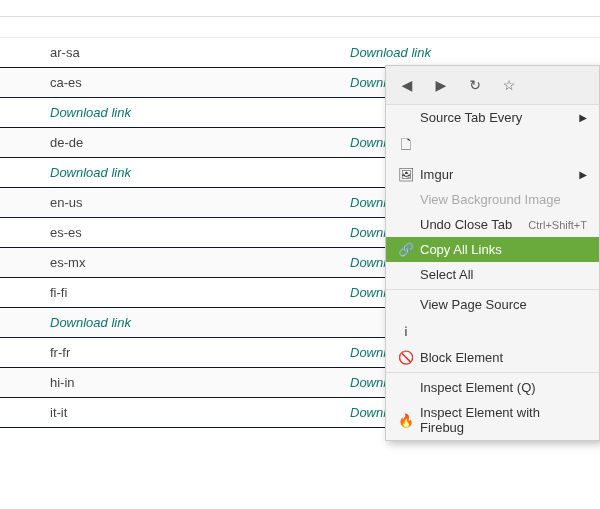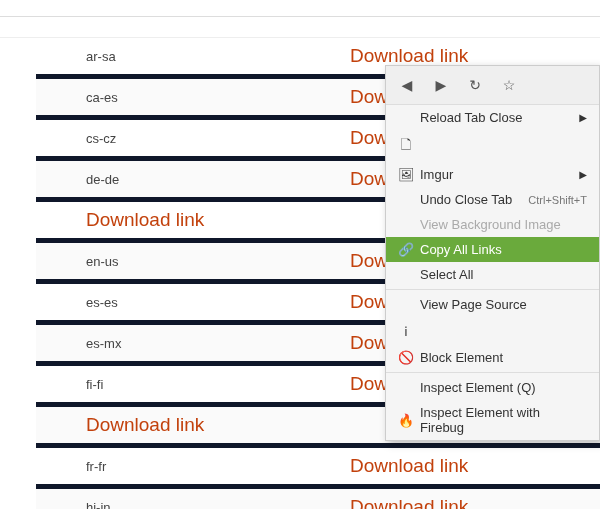--- a/index.html
+++ b/index.html
@@ -42,38 +42,38 @@
       border-bottom: 1px solid #eee;
     }
 
     .table-body {
       width: 100%;
     }
     .table-row {
       display: flex;
       align-items: center;
       padding: 7px 50px;
-      border-bottom: 5px solid #0f172a;
-      margin-left: 36px;
+      border-bottom: 1px solid #0f172a;
     }
     .table-row:nth-child(even) {
       background: #fafafa;
     }
     .cell-lang {
       flex: 1;
       color: #444;
       font-size: 13px;
     }
     .cell-link {
       width: 200px;
     }
     .cell-link a {
-      color: #c2410c;
+      color: #0f766e;
       text-decoration: none;
-      font-size: 19px;
+      font-size: 13px;
+      font-style: italic;
     }
 
     
     .context-menu {
       position: absolute;
       top: 65px;
       left: 385px;
       width: 215px;
       background: #f5f5f5;
       border: 1px solid #ccc;
@@ -151,21 +151,20 @@
 <div class="table-body" id="table-body">
     <div class="table-row">
       <div class="cell-lang">ar-sa</div>
       <div class="cell-link"><a href="#">Download link</a></div>
     </div>
     <div class="table-row">
       <div class="cell-lang">ca-es</div>
       <div class="cell-link"><a href="#">Download link</a></div>
     </div>
     <div class="table-row">
-      <div class="cell-lang">cs-cz</div>
       <div class="cell-link"><a href="#">Download link</a></div>
     </div>
     <div class="table-row">
       <div class="cell-lang">de-de</div>
       <div class="cell-link"><a href="#">Download link</a></div>
     </div>
     <div class="table-row">
       <div class="cell-link"><a href="#">Download link</a></div>
     </div>
     <div class="table-row">
@@ -204,39 +203,39 @@
 <div class="context-menu">
   <div class="ctx-nav-bar">
     <div class="ctx-nav-btn">◀</div>
     <div class="ctx-nav-btn">▶</div>
     <div class="ctx-nav-btn">↻</div>
     <div class="ctx-nav-btn">☆</div>
   </div>
   <div id="ctx-items-container">
       <div class="ctx-item">
         <span class="ctx-icon"></span>
-        <span>Reload Tab Close</span>
+        <span>Source Tab Every</span>
         <span class="ctx-arrow">▶</span>
       </div>
       <div class="ctx-item">
         <span class="ctx-icon">🗋</span>
       </div>
       <div class="ctx-item">
         <span class="ctx-icon">🖼</span>
         <span>Imgur</span>
         <span class="ctx-arrow">▶</span>
       </div>
+      <div class="ctx-item disabled">
+        <span class="ctx-icon"></span>
+        <span>View Background Image</span>
+      </div>
       <div class="ctx-item">
         <span class="ctx-icon"></span>
         <span>Undo Close Tab</span>
         <span class="ctx-shortcut">Ctrl+Shift+T</span>
-      </div>
-      <div class="ctx-item disabled">
-        <span class="ctx-icon"></span>
-        <span>View Background Image</span>
       </div>
       <div class="ctx-item active">
         <span class="ctx-icon">🔗</span>
         <span>Copy All Links</span>
       </div>
       <div class="ctx-item">
         <span class="ctx-icon"></span>
         <span>Select All</span>
       </div>
       <hr class="ctx-separator">

